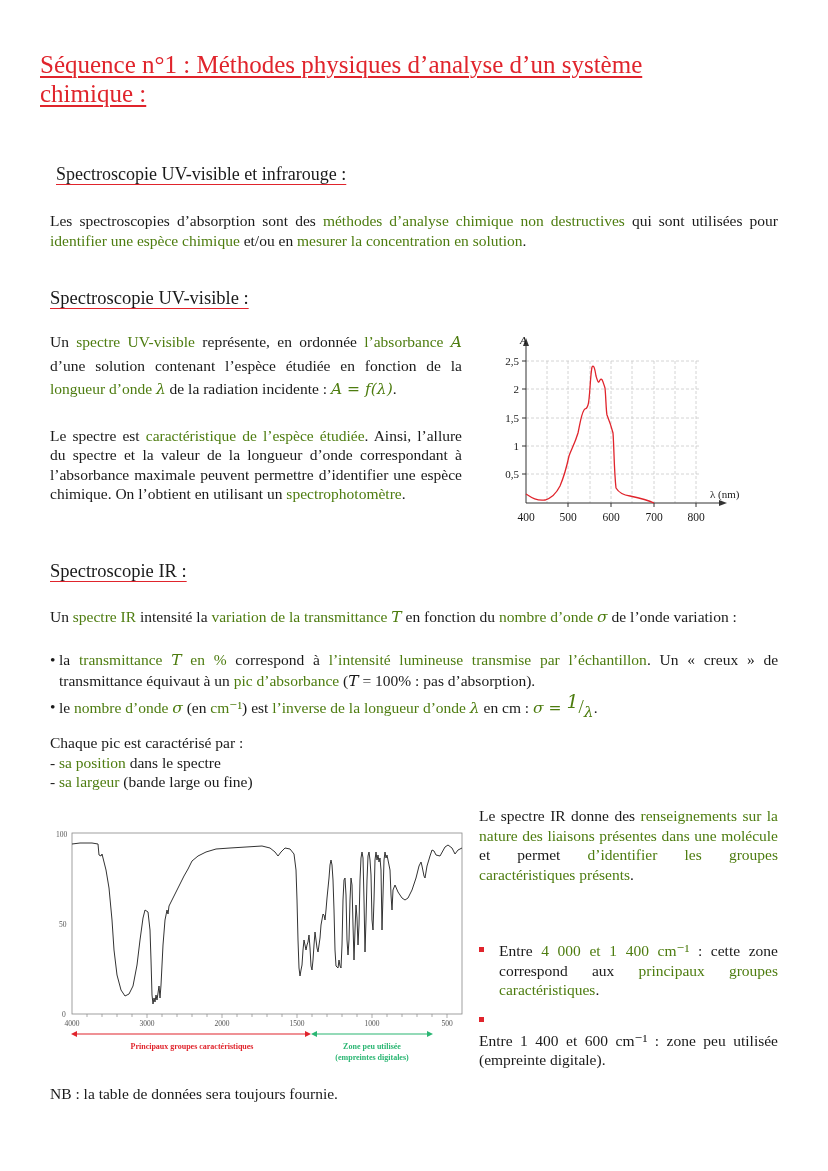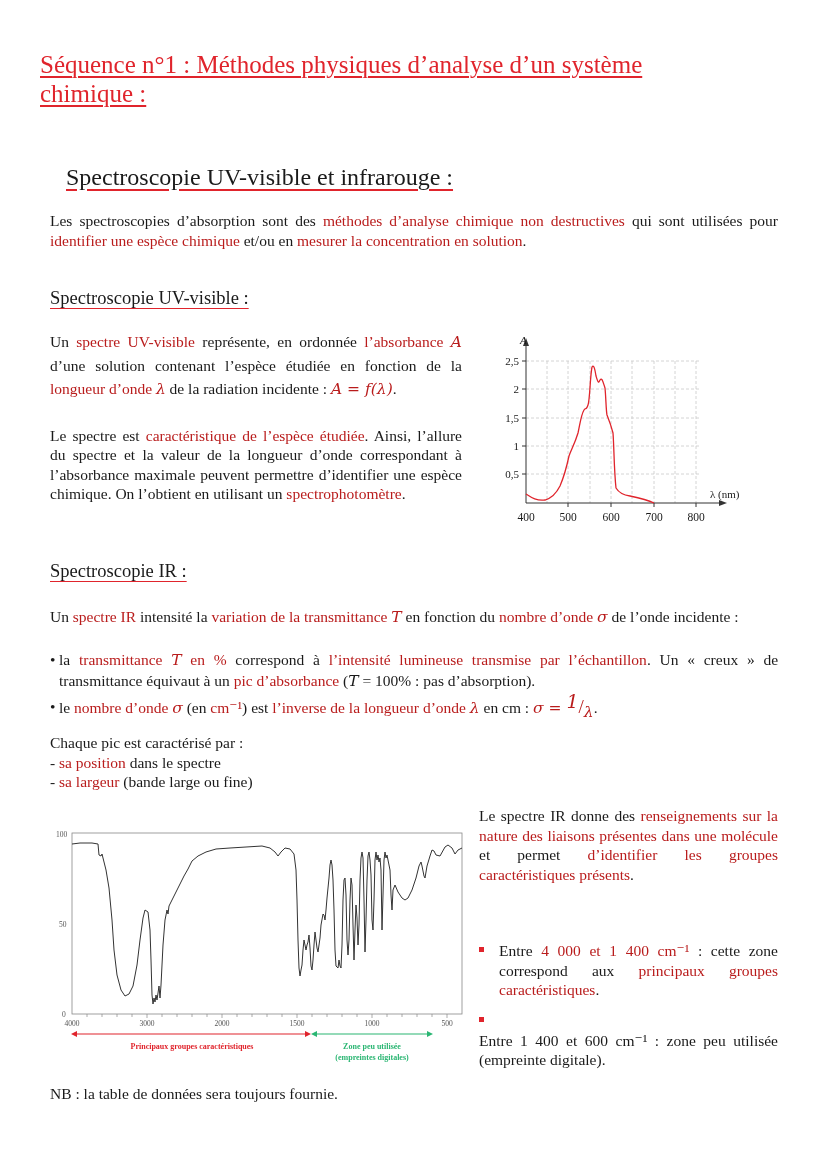--- a/index.html
+++ b/index.html
@@ -1,22 +1,22 @@
 <!DOCTYPE html>
 <html><head>
 <meta charset="utf-8">
 <style>
   html,body{margin:0;padding:0;background:#fff;}
   body{width:828px;height:1171px;position:relative;overflow:hidden;
        font-family:"Liberation Serif","DejaVu Serif",serif;color:#1a1a1a;}
   .abs{position:absolute;}
-  .red{color:#b91c1c;}
+  .red{color:#4d7c0f;}
   .title{left:40px;top:50px;width:748px;text-align:left;font-size:25px;line-height:29px;color:#e0242c;}
   .title span{text-decoration:underline;text-decoration-thickness:1.5px;text-underline-offset:3px;}
-  .h1{left:66px;top:164px;font-size:24px;text-decoration:underline;text-decoration-color:#e0242c;text-underline-offset:4px;}
+  .h1{left:56px;top:164px;font-size:18px;text-decoration:underline;text-decoration-color:#e0242c;text-underline-offset:4px;}
   .h2{font-size:18.5px;text-decoration:underline;text-decoration-color:#e0242c;text-underline-offset:4px;}
   .p{font-size:15.5px;line-height:19.5px;text-align:justify;}
   .pj{text-align:justify;text-align-last:left;}
   .math{font-family:"DejaVu Serif",serif;font-style:italic;}
   .bl{display:flex;}
   .bl .dot{width:9px;flex:none;}
   .sq{display:inline-block;width:5px;height:5px;background:#e0242c;margin-right:9px;vertical-align:middle;position:relative;top:-3px;}
   .ir-li{display:flex;}
   .ir-li .mk{flex:none;width:20px;}
   svg text{font-family:"Liberation Serif","DejaVu Serif",serif;}
@@ -91,21 +91,21 @@
     <text x="654" y="521">700</text>
     <text x="696" y="521">800</text>
   </g>
   <text x="520" y="344" font-size="11" font-style="italic" fill="#1a1a1a">A</text>
   <text x="710" y="498" font-size="11" fill="#1a1a1a">λ (nm)</text>
 </svg>
 
 <div class="abs h2" style="left:50px;top:561px;">Spectroscopie IR :</div>
 
 <div class="abs p" style="left:50px;top:607px;width:728px;">
-  <span>Un </span><span class="red">spectre IR</span><span> intensité la </span><span class="red">variation de la transmittance </span><span class="red math">T</span><span> en fonction du </span><span class="red">nombre d’onde </span><span class="red math">σ</span><span> de l’onde incidente :</span>
+  <span>Un </span><span class="red">spectre IR</span><span> intensité la </span><span class="red">variation de la transmittance </span><span class="red math">T</span><span> en fonction du </span><span class="red">nombre d’onde </span><span class="red math">σ</span><span> de l’onde variation :</span>
 </div>
 
 <div class="abs p bl" style="left:50px;top:650px;width:728px;">
   <span class="dot">•</span>
   <span><span>la </span><span class="red">transmittance </span><span class="red math">T</span><span class="red"> en %</span><span> correspond à </span><span class="red">l’intensité lumineuse transmise par l’échantillon</span><span>. Un « creux » de transmittance équivaut à un </span><span class="red">pic d’absorbance</span><span> (</span><span class="math">T</span><span> = 100% : pas d’absorption).</span></span>
 </div>
 
 <div class="abs p bl" style="left:50px;top:697px;width:728px;">
   <span class="dot">•</span>
   <span><span>le </span><span class="red">nombre d’onde </span><span class="red math">σ</span><span> (en </span><span class="red">cm⁻¹</span><span>) est </span><span class="red">l’inverse de la longueur d’onde </span><span class="red math">λ</span><span> en cm : </span><span class="red math">σ = </span><span class="red math" style="font-size:19px;position:relative;top:-5px;">1</span><span class="red" style="font-size:19px;">/</span><span class="red math" style="position:relative;top:4px;">λ</span><span>.</span></span>

